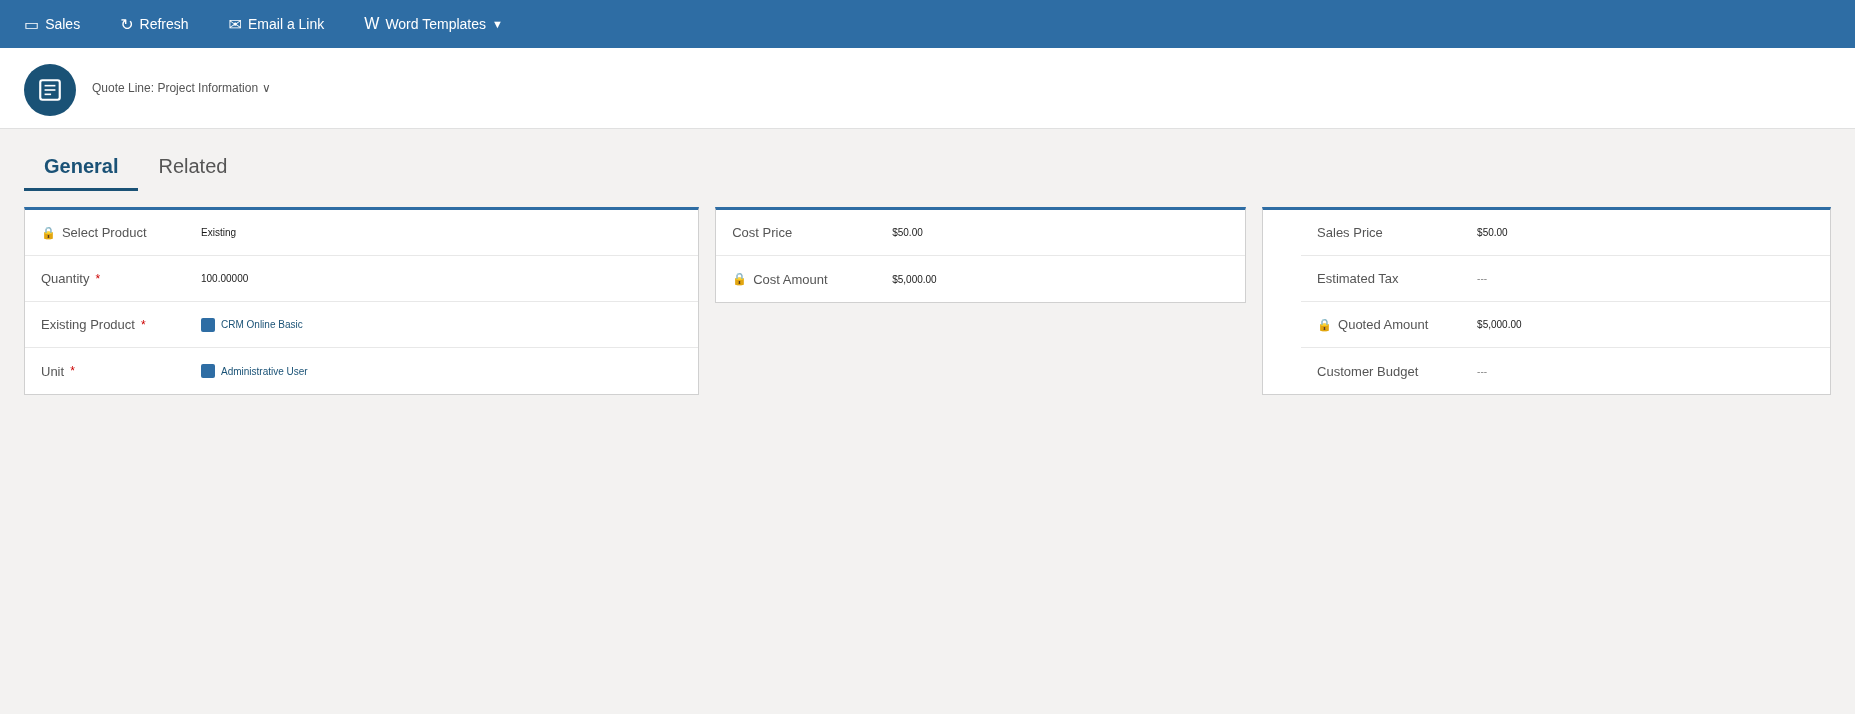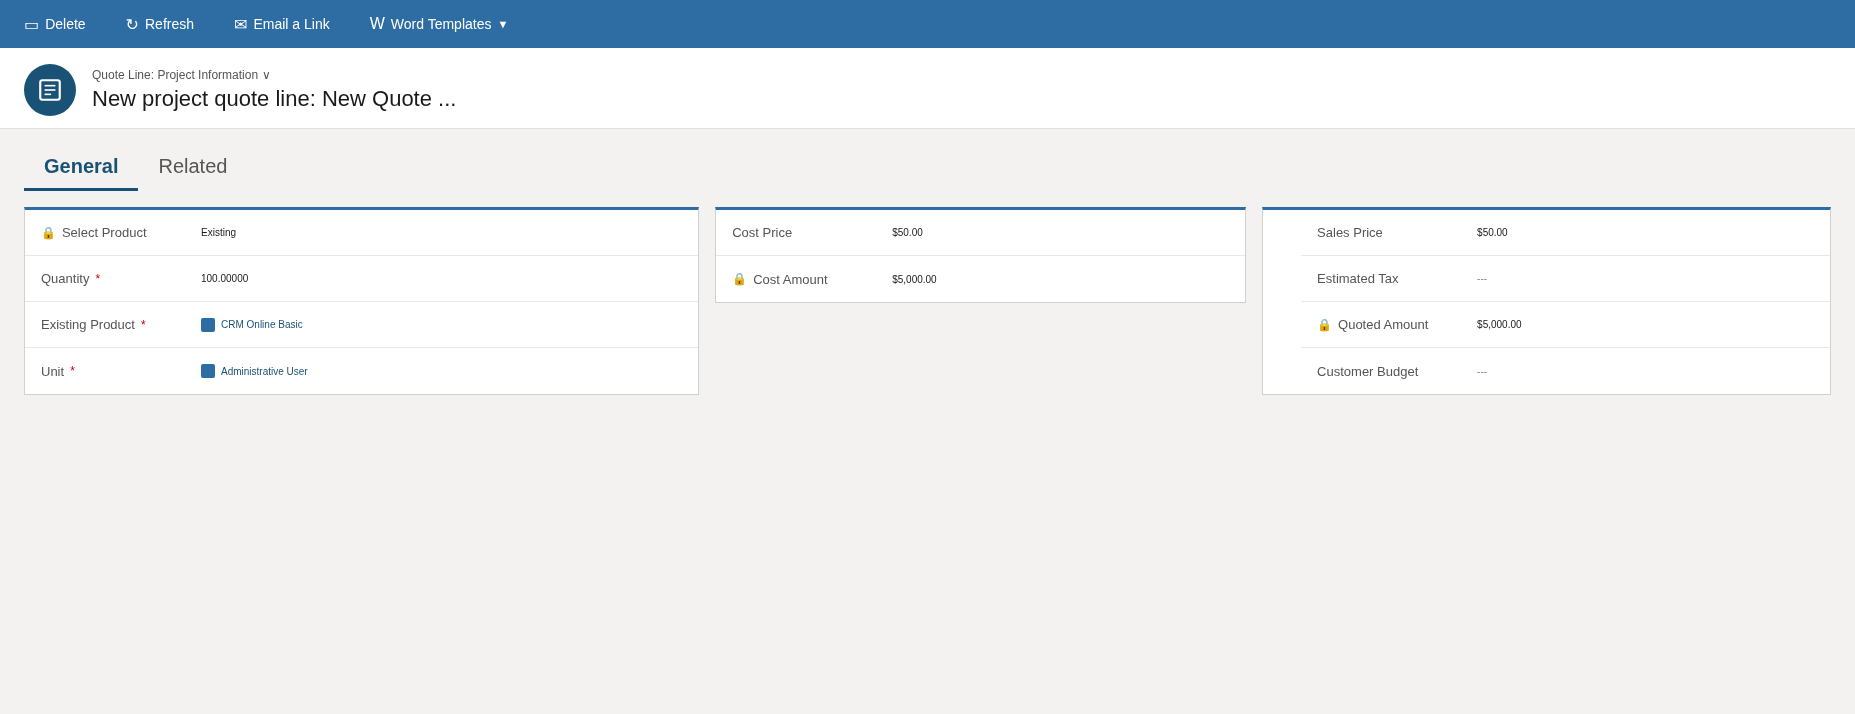--- a/index.html
+++ b/index.html
@@ -155,21 +155,21 @@
       color: #888;
       font-weight: 400;
     }
   </style>
 </head>
 <body>
 
 <div class="toolbar">
   <button class="toolbar-btn">
     <span class="toolbar-icon">▭</span>
-    <span>Delete</span>
+    <span>Sales</span>
   </button>
   <button class="toolbar-btn">
     <span class="toolbar-icon">↻</span>
     <span>Refresh</span>
   </button>
   <button class="toolbar-btn">
     <span class="toolbar-icon">✉</span>
     <span>Email a Link</span>
   </button>
   <button class="toolbar-btn">
@@ -186,21 +186,20 @@
       <line x1="7" y1="8" x2="17" y2="8" stroke="white" stroke-width="1.5"></line>
       <line x1="7" y1="12" x2="17" y2="12" stroke="white" stroke-width="1.5"></line>
       <line x1="7" y1="16" x2="13" y2="16" stroke="white" stroke-width="1.5"></line>
     </svg>
   </div>
   <div class="header-text">
     <div class="breadcrumb">
       <span>Quote Line: Project Information</span>
       <span style="font-size:12px;">∨</span>
     </div>
-    <div class="page-title">New project quote line: New Quote ...</div>
   </div>
 </div>
 
 <div class="tabs-area">
   <div class="tabs">
     <div class="tab active">General</div>
     <div class="tab">Related</div>
   </div>
 </div>
 

